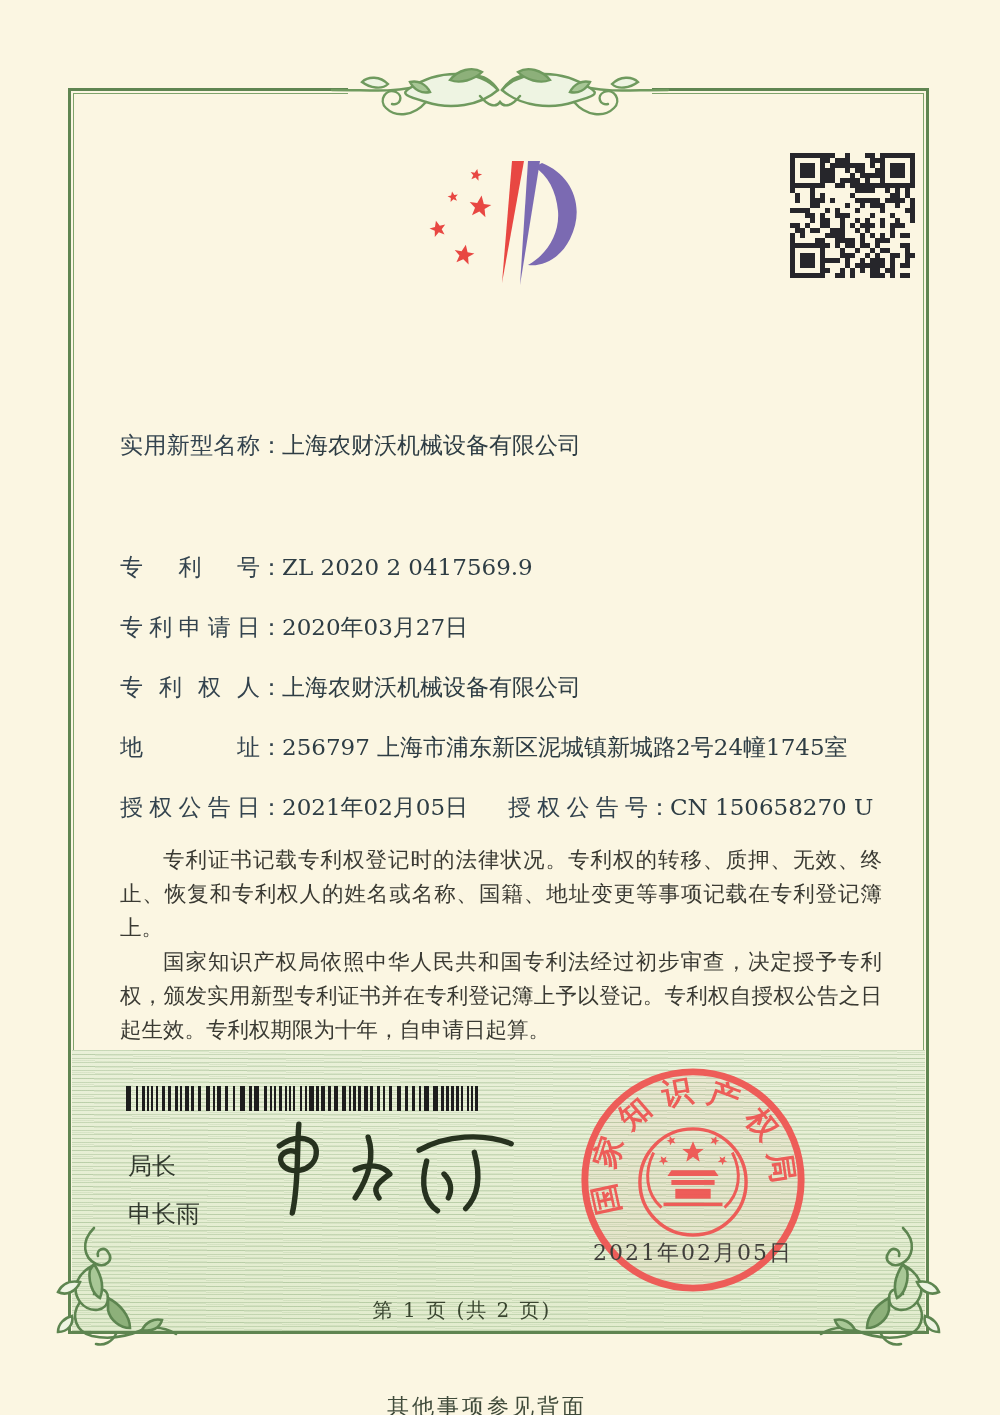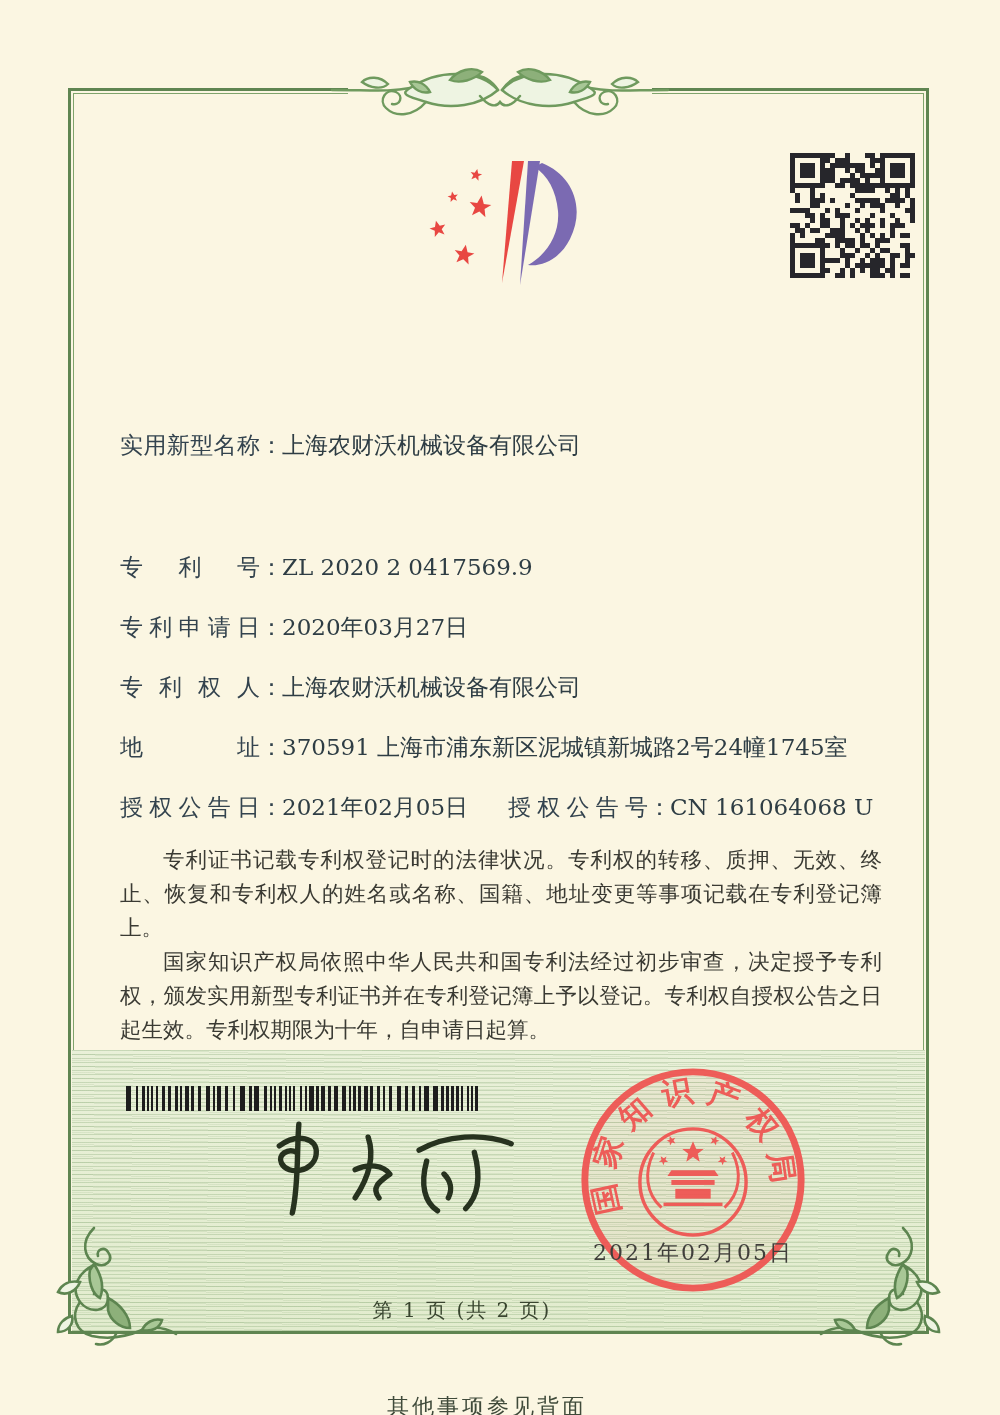--- a/index.html
+++ b/index.html
@@ -497,26 +497,26 @@
   <div class="field-row" style="top:552px">
     <span class="field-label">专利号</span><span class="field-colon">：</span><span class="field-value">ZL 2020 2 0417569.9</span>
   </div>
   <div class="field-row" style="top:612px">
     <span class="field-label">专利申请日</span><span class="field-colon">：</span><span class="field-value">2020年03月27日</span>
   </div>
   <div class="field-row" style="top:672px">
     <span class="field-label">专利权人</span><span class="field-colon">：</span><span class="field-value">上海农财沃机械设备有限公司</span>
   </div>
   <div class="field-row" style="top:732px">
-    <span class="field-label">地址</span><span class="field-colon">：</span><span class="field-value">370591 上海市浦东新区泥城镇新城路2号24幢1745室</span>
+    <span class="field-label">地址</span><span class="field-colon">：</span><span class="field-value">256797 上海市浦东新区泥城镇新城路2号24幢1745室</span>
   </div>
   <div class="field-row" style="top:792px;width:790px">
     <span class="field-label">授权公告日</span><span class="field-colon">：</span><span class="field-value">2021年02月05日</span>
     <span class="grant-right">
-      <span class="field-label">授权公告号</span><span class="field-colon">：</span><span class="field-value">CN 161064068 U</span>
+      <span class="field-label">授权公告号</span><span class="field-colon">：</span><span class="field-value">CN 150658270 U</span>
     </span>
   </div>
 
   <div class="body-text">
     <p>专利证书记载专利权登记时的法律状况。专利权的转移、质押、无效、终止、恢复和专利权人的姓名或名称、国籍、地址变更等事项记载在专利登记簿上。</p>
     <p>国家知识产权局依照中华人民共和国专利法经过初步审查，决定授予专利权，颁发实用新型专利证书并在专利登记簿上予以登记。专利权自授权公告之日起生效。专利权期限为十年，自申请日起算。</p>
   </div>
 
   <div class="barcode" style="position: absolute;">
       <div style="position:absolute;left:0px;top:0;width:5px;height:25px;background:#1d1d1d"></div>
@@ -572,20 +572,24 @@
       <div style="position:absolute;left:315px;top:0;width:3px;height:25px;background:#1d1d1d"></div>
       <div style="position:absolute;left:320px;top:0;width:3px;height:25px;background:#1d1d1d"></div>
       <div style="position:absolute;left:325px;top:0;width:3px;height:25px;background:#1d1d1d"></div>
       <div style="position:absolute;left:330px;top:0;width:3px;height:25px;background:#1d1d1d"></div>
       <div style="position:absolute;left:335px;top:0;width:2px;height:25px;background:#1d1d1d"></div>
       <div style="position:absolute;left:341px;top:0;width:2px;height:25px;background:#1d1d1d"></div>
       <div style="position:absolute;left:345px;top:0;width:2px;height:25px;background:#1d1d1d"></div>
       <div style="position:absolute;left:349px;top:0;width:3px;height:25px;background:#1d1d1d"></div>
     </div>
 
+  <div class="officer">
+    <div>局长</div>
+    <div>申长雨</div>
+  </div>
 
   <svg class="signature" viewBox="0 0 240 100">
     <g stroke="#27321f" stroke-width="5" fill="none" stroke-linecap="round" stroke-linejoin="round">
       <path d="M34,10 C32,34 34,66 28,92"></path>
       <path d="M16,30 C32,18 52,22 50,38 C48,54 24,58 18,46 C14,38 24,32 32,36"></path>
       <path d="M98,22 C104,40 98,60 86,78"></path>
       <path d="M86,52 C98,46 112,48 118,56 C110,62 100,68 108,78"></path>
       <path d="M145,34 C170,20 204,18 230,28"></path>
       <path d="M152,44 C146,66 150,82 162,90"></path>
       <path d="M196,36 C202,58 200,76 188,88"></path>

